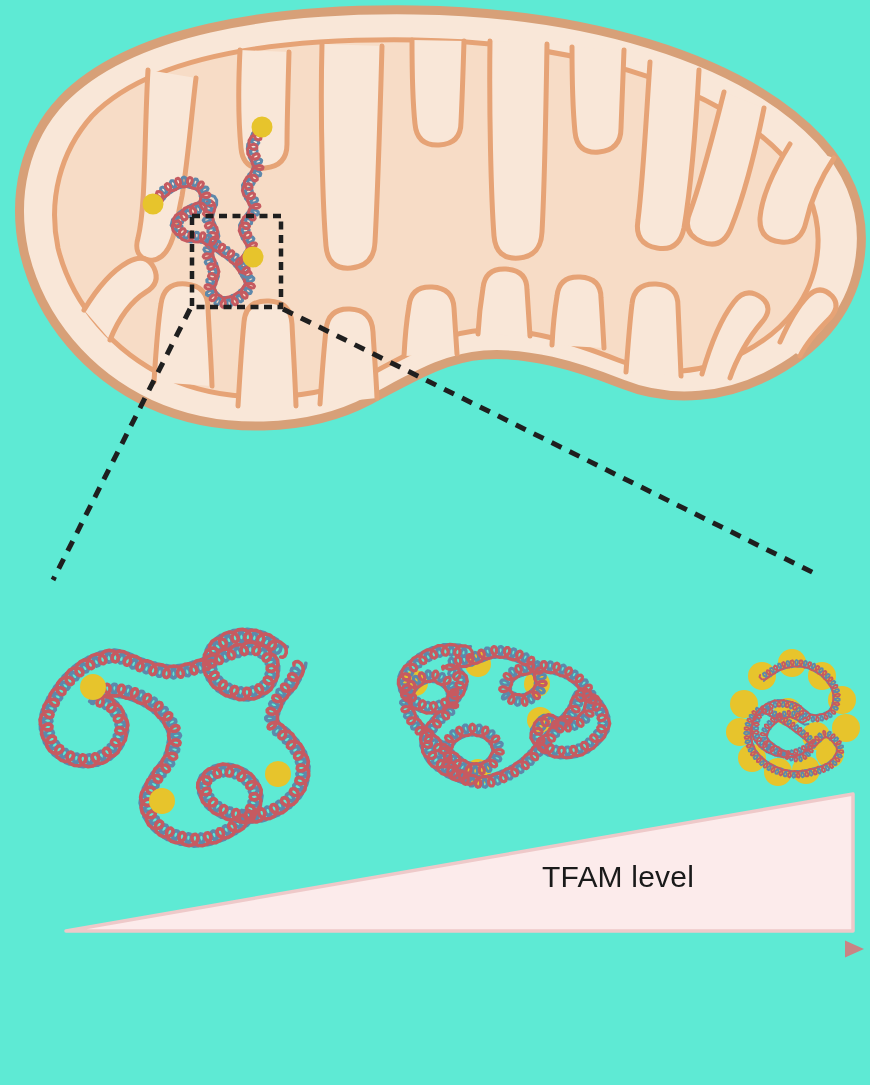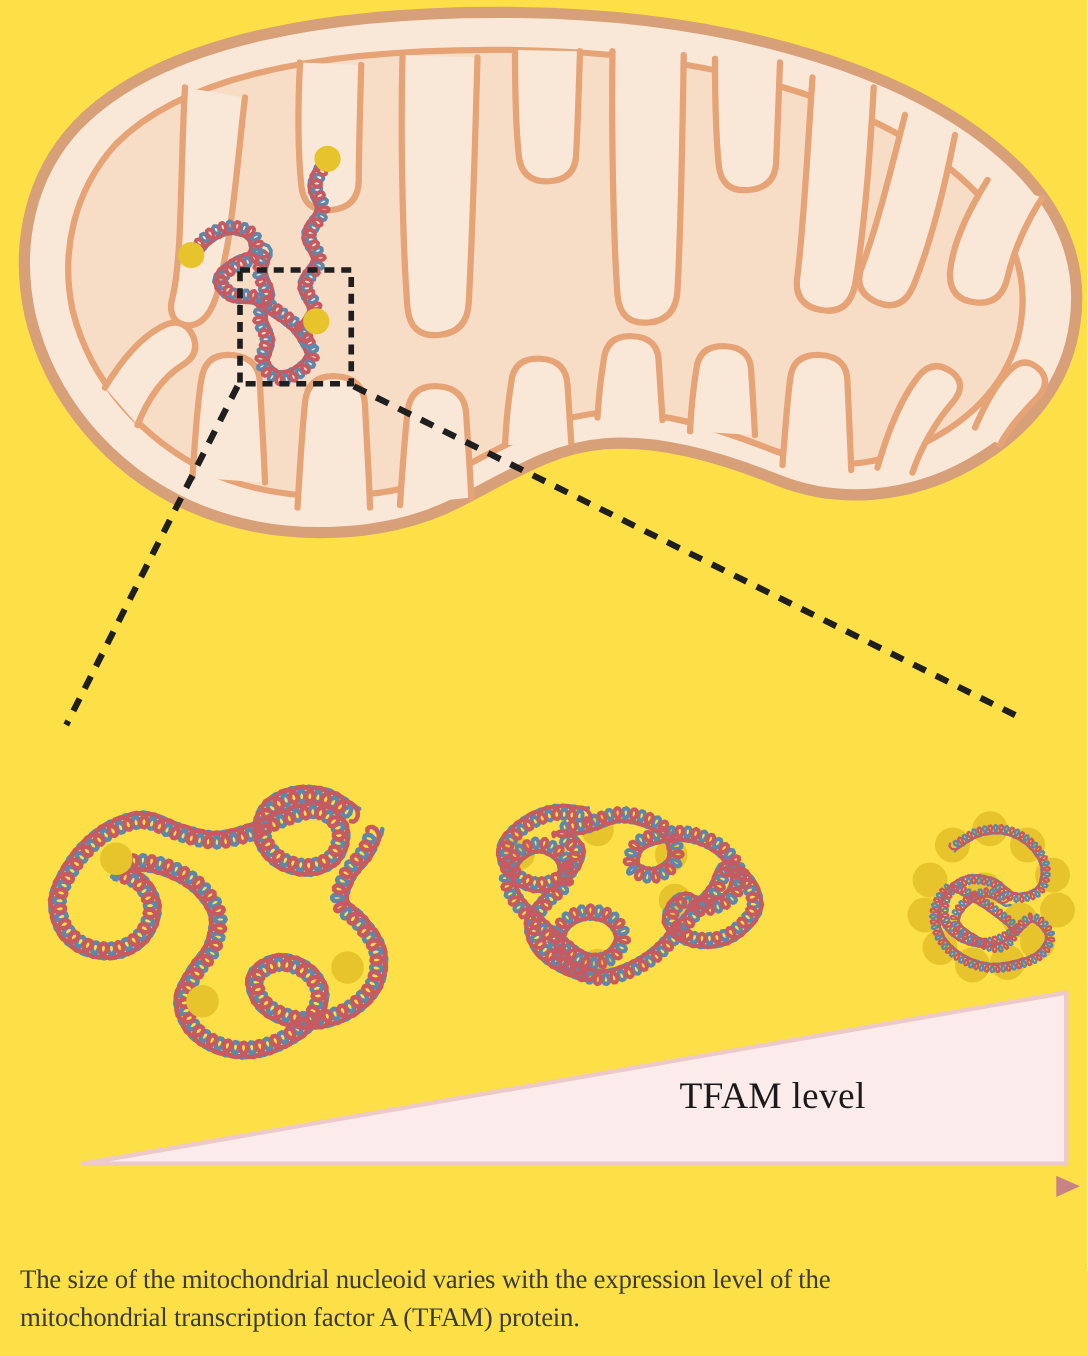--- a/index.html
+++ b/index.html
@@ -1,18 +1,18 @@
 <!DOCTYPE html>
 <html><head>
 <meta charset="utf-8">
 <style>
   html,body{margin:0;padding:0;background:#fff;}
   .page{
-    position:relative;width:870px;height:1085px;background:#fde047;overflow:hidden;
-    font-family:Liberation Serif, serif;
+    position:relative;width:870px;height:1085px;background:#5eead4;overflow:hidden;
+    font-family:Liberation Sans, sans-serif;
   }
   .fig-svg{position:absolute;left:0;top:0;}
   .outer-membrane{fill:var(--lumen);stroke:var(--outerStroke);stroke-width:9;}
   .inner-matrix{fill:var(--matrix);stroke:var(--innerStroke);stroke-width:5;}
   .crista{fill:var(--lumen);stroke:var(--innerStroke);stroke-width:5;stroke-linecap:round;}
   .zoom-box{fill:none;stroke:var(--zoomLine);stroke-width:4.5;stroke-dasharray:8 5.5;}
   .zoom-line{fill:none;stroke:var(--zoomLine);stroke-width:5;stroke-dasharray:11 9;}
   .tri{fill:var(--triFill);stroke:var(--triStroke);stroke-width:3.5;stroke-linejoin:round;}
   .tfam-label{
     position:absolute;left:508px;top:860px;width:220px;text-align:center;
@@ -126,17 +126,13 @@
     <path class="tri" d="M 66,931 L 853,794 L 853,931 Z"></path>
     <g>
       <line id="arrow-line" x1="70" y1="949" x2="845" y2="949" stroke="url(#arrowGrad)" stroke-width="4.5"></line>
       <polygon id="arrow-head" points="845,940.5 864,949 845,957.5" fill="#c98384"></polygon>
     </g>
   </svg>
 
   <div class="tfam-label">TFAM level</div>
 
 
-  <div class="caption">
-    <div>The size of the mitochondrial nucleoid varies with the expression level of the</div>
-    <div>mitochondrial transcription factor A (TFAM) protein.</div>
-  </div>
 </div>
 
 </body></html>

